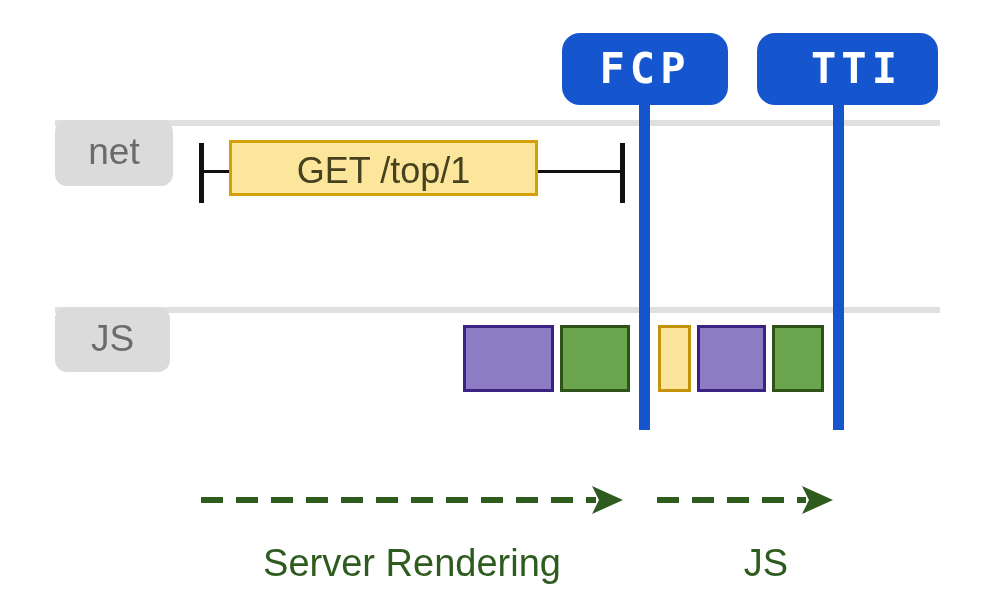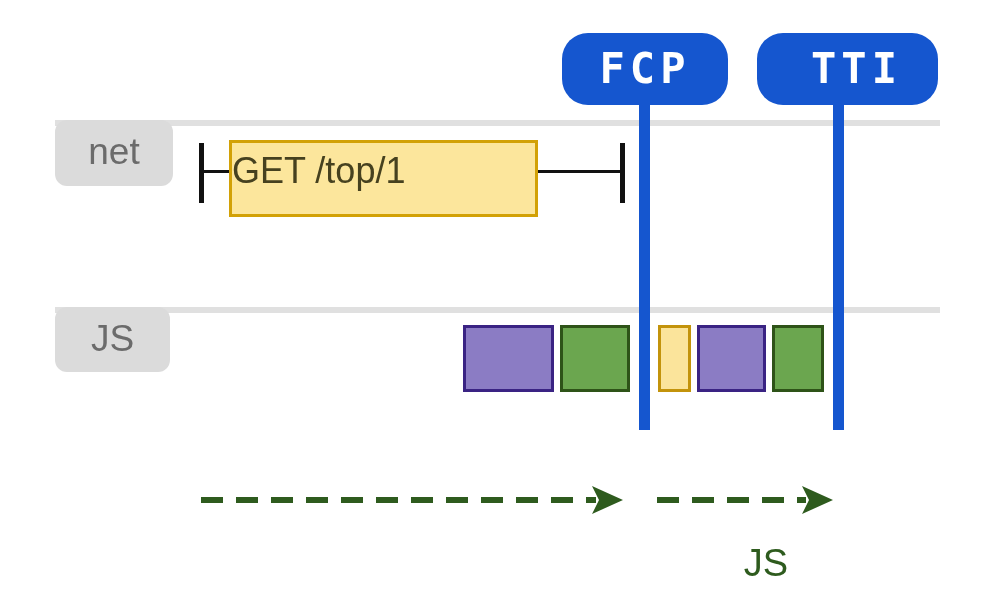--- a/index.html
+++ b/index.html
@@ -2,21 +2,21 @@
 <html style="--marker-blue: #1556CF; --track-gray: #E0E0E0; --tab-gray: #DBDBDB; --label-gray: #6B6B6B; --request-fill: #FCE69C; --request-border: #D2A106; --request-text: #46411F; --purple-fill: #8B7CC4; --purple-border: #3A2383; --green-fill: #6BA64F; --green-border: #2E5318; --yellow-fill: #FBE49B; --yellow-border: #C3930B; --arrow-green: #2E5B1E; --whisker-black: #111111;"><head>
 <meta charset="utf-8">
 <style>
   html,body{margin:0;padding:0;background:#fff;}
   .stage{
     position:relative;width:994px;height:614px;background:#fff;overflow:hidden;
     font-family:"Liberation Sans",sans-serif;
   }
   
   .badge{
-    position:absolute;top:33px;height:72px;border-radius:26px;
+    position:absolute;top:33px;height:72px;border-radius:18px;
     background:var(--marker-blue);color:#fff;
     font-family:"DejaVu Sans Mono",monospace;font-weight:bold;font-size:42px;
     letter-spacing:5px;text-align:center;line-height:72px;z-index:6;
   }
   .badge.fcp{left:562px;width:166px;}
   .badge.tti{left:757px;width:163px;padding-left:18px;}
   .mline{position:absolute;top:104px;width:11px;height:326px;background:var(--marker-blue);z-index:5;}
   .mline.fcp{left:639px;}
   .mline.tti{left:833px;}
   
@@ -30,23 +30,23 @@
   .tab.net{top:120px;width:118px;height:66px;font-size:37px;line-height:64px;}
   .tab.js{top:307px;width:115px;height:65px;font-size:37px;line-height:63px;}
   
   .whisker{position:absolute;top:143px;width:5px;height:60px;background:var(--whisker-black);z-index:3;}
   .whisker.left{left:199px;}
   .whisker.right{left:620px;}
   .connector{position:absolute;top:170px;height:3px;background:var(--whisker-black);z-index:3;}
   .connector.left{left:203px;width:27px;}
   .connector.right{left:537px;width:84px;}
   .request{
-    position:absolute;left:229px;top:140px;width:309px;height:77px;box-sizing:border-box;
+    position:absolute;left:229px;top:140px;width:309px;height:56px;box-sizing:border-box;
     background:var(--request-fill);border:3px solid var(--request-border);
-    color:var(--request-text);font-size:36px;line-height:56px;z-index:4;
+    color:var(--request-text);font-size:36px;text-align:center;line-height:56px;z-index:4;
   }
   
   .block{position:absolute;top:325px;height:67px;box-sizing:border-box;border:3px solid;z-index:4;}
   .block.b0{left:463px;width:91px;}
   .block.b1{left:560px;width:70px;}
   .block.b2{left:658px;width:33px;}
   .block.b3{left:697px;width:69px;}
   .block.b4{left:772px;width:52px;}
   .block.purple{background:var(--purple-fill);border-color:var(--purple-border);}
   .block.green{background:var(--green-fill);border-color:var(--green-border);}
@@ -89,15 +89,16 @@
   <svg class="arrows" viewBox="0 0 994 614" xmlns="http://www.w3.org/2000/svg">
     <g stroke="var(--arrow-green)" fill="var(--arrow-green)">
       <line x1="201" y1="500" x2="596" y2="500" stroke-width="6" stroke-dasharray="22 13"></line>
       <polygon points="623,500 592,486 599,500 592,514" stroke="none"></polygon>
     </g>
     <g stroke="var(--arrow-green)" fill="var(--arrow-green)">
       <line x1="657" y1="500" x2="806" y2="500" stroke-width="6" stroke-dasharray="22 13"></line>
       <polygon points="833,500 802,486 809,500 802,514" stroke="none"></polygon>
     </g>
   </svg>
+  <div class="phase-label p1">Server Rendering</div>
   <div class="phase-label p2">JS</div>
 
 </div>
 
 </body></html>

